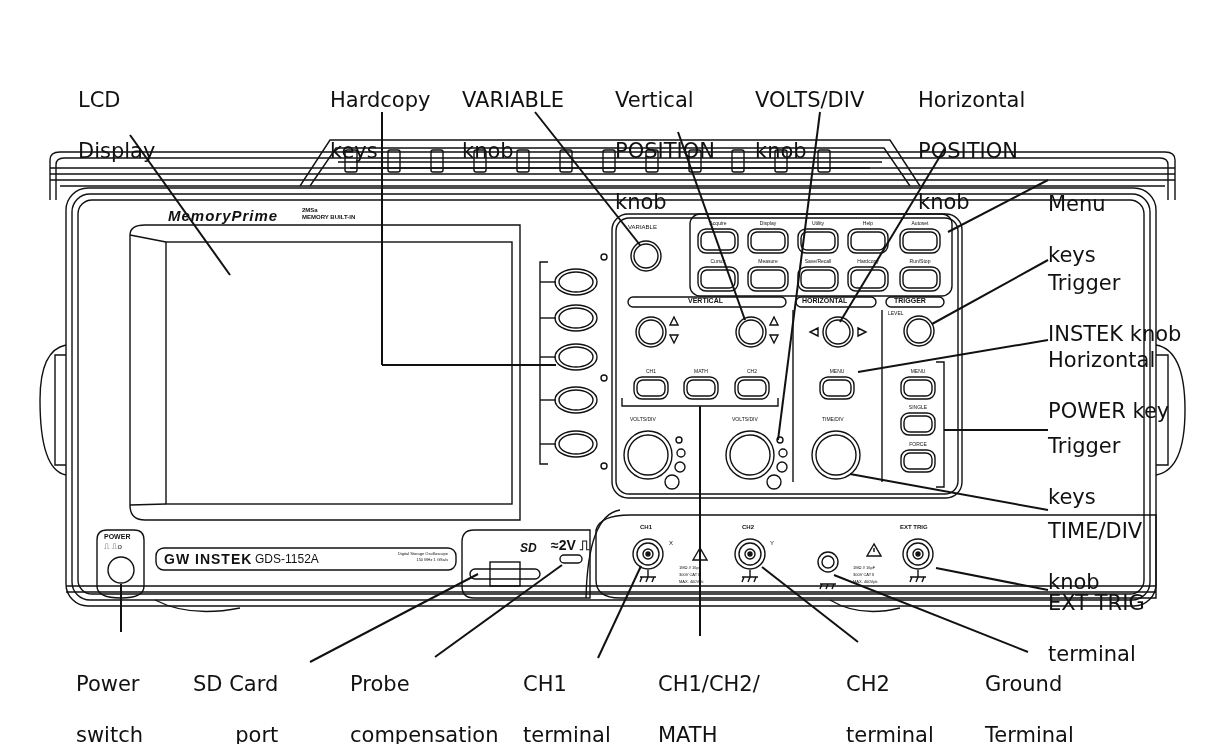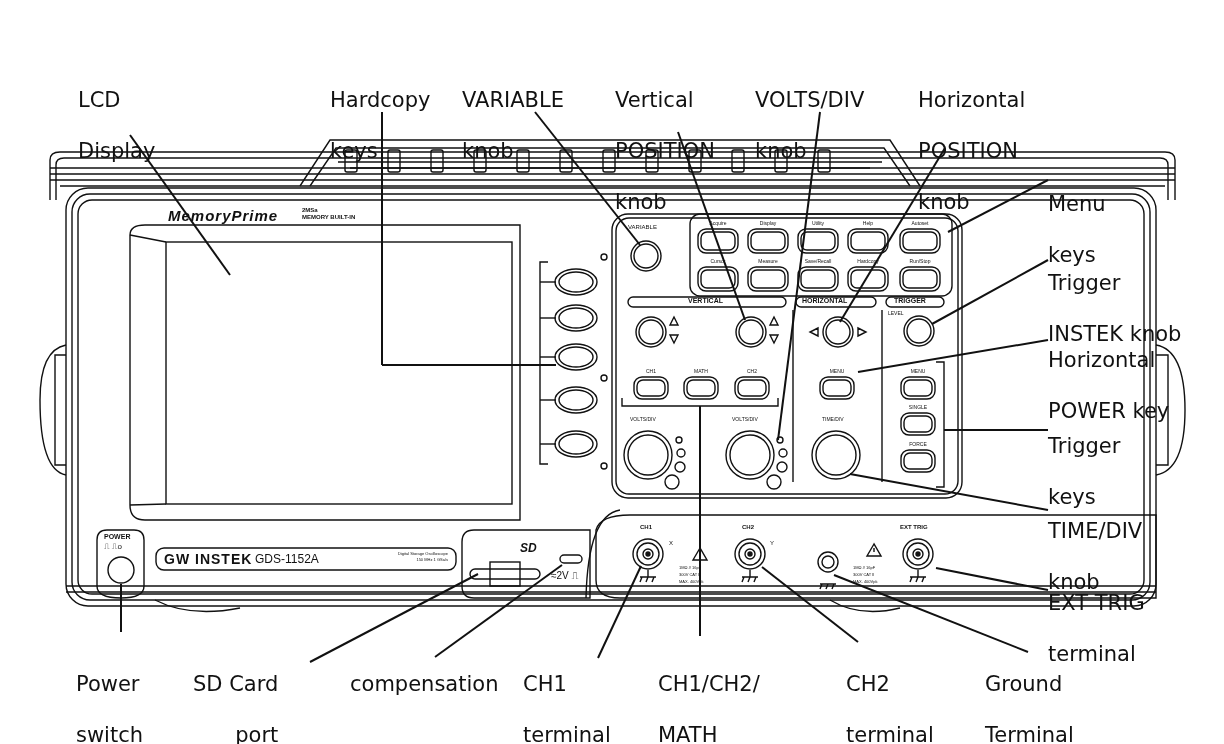--- a/index.html
+++ b/index.html
@@ -307,21 +307,21 @@
 </div>
 <div class="panel-txt" style="position:absolute;left:104px;top:533px;font-size:7px;font-weight:bold;">POWER</div>
 <div class="panel-txt" style="position:absolute;left:104px;top:542px;font-size:8px;">⎍ ⎍o</div>
 <div class="panel-txt" style="position:absolute;left:164px;top:551px;font-size:14px;font-weight:bold;letter-spacing:1px;">GW INSTEK</div>
 <div class="panel-txt" style="position:absolute;left:255px;top:552px;font-size:12px;">GDS-1152A</div>
 <div class="panel-txt" style="position:absolute;left:372px;top:551px;font-size:4px;line-height:6px;text-align:right;width:76px;">
   <span style="display:block">Digital Storage Oscilloscope</span>
   <span style="display:block">150 MHz 1 GSa/s</span>
 </div>
 <div class="panel-txt" style="position:absolute;left:500px;top:541px;font-size:12px;font-weight:bold;font-style:italic;margin-left:20px;">SD</div>
-<div class="panel-txt" style="position:absolute;left:551px;top:537px;font-size:10px;font-weight:normal;margin-top:33px;">≈2V ⎍</div>
+<div class="panel-txt" style="position:absolute;left:551px;top:537px;font-size:14px;font-weight:bold;">≈2V ⎍</div>
 <div class="panel-txt" style="position:absolute;left:628px;top:224px;font-size:6px;">VARIABLE</div>
 <div class="panel-txt" style="position:absolute;left:688px;top:297px;font-size:7px;font-weight:bold;">VERTICAL</div>
 <div class="panel-txt" style="position:absolute;left:802px;top:297px;font-size:7px;font-weight:bold;">HORIZONTAL</div>
 <div class="panel-txt" style="position:absolute;left:894px;top:297px;font-size:7px;font-weight:bold;">TRIGGER</div>
 <div class="panel-txt" style="position:absolute;left:888px;top:310px;font-size:5px;">LEVEL</div>
 <div class="panel-txt" style="position:absolute;left:630px;top:416px;font-size:5px;">VOLTS/DIV</div>
 <div class="panel-txt" style="position:absolute;left:732px;top:416px;font-size:5px;">VOLTS/DIV</div>
 <div class="panel-txt" style="position:absolute;left:822px;top:416px;font-size:5px;">TIME/DIV</div>
 <div class="panel-txt" style="position:absolute;left:640px;top:524px;font-size:6px;font-weight:bold;">CH1</div>
 <div class="panel-txt" style="position:absolute;left:669px;top:540px;font-size:6px;">X</div>
@@ -368,17 +368,17 @@
 <div class="callout" style="left:755px;top:63px;"><span>VOLTS/DIV</span><span>knob</span></div>
 <div class="callout" style="left:918px;top:63px;"><span>Horizontal</span><span>POSITION</span><span>knob</span></div>
 <div class="callout" style="left:1048px;top:167px;"><span>Menu</span><span>keys</span></div>
 <div class="callout" style="left:1048px;top:246px;"><span>Trigger</span><span>INSTEK knob</span></div>
 <div class="callout" style="left:1048px;top:323px;"><span>Horizontal</span><span>POWER key</span></div>
 <div class="callout" style="left:1048px;top:409px;"><span>Trigger</span><span>keys</span></div>
 <div class="callout" style="left:1048px;top:494px;"><span>TIME/DIV</span><span>knob</span></div>
 <div class="callout" style="left:1048px;top:566px;"><span>EXT TRIG</span><span>terminal</span></div>
 <div class="callout" style="left:76px;top:647px;"><span>Power</span><span>switch</span></div>
 <div class="callout" style="left:193px;top:647px;text-align:right;"><span>SD Card</span><span>port</span></div>
-<div class="callout" style="left:350px;top:647px;"><span>compensation</span></div>
+<div class="callout" style="left:350px;top:647px;"><span>Probe</span><span>compensation</span></div>
 <div class="callout" style="left:523px;top:647px;"><span>CH1</span><span>terminal</span></div>
 <div class="callout" style="left:658px;top:647px;"><span>CH1/CH2/</span><span>MATH</span><span>keys</span></div>
 <div class="callout" style="left:846px;top:647px;"><span>CH2</span><span>terminal</span></div>
 <div class="callout" style="left:985px;top:647px;"><span>Ground</span><span>Terminal</span></div>
 
 </body></html>

